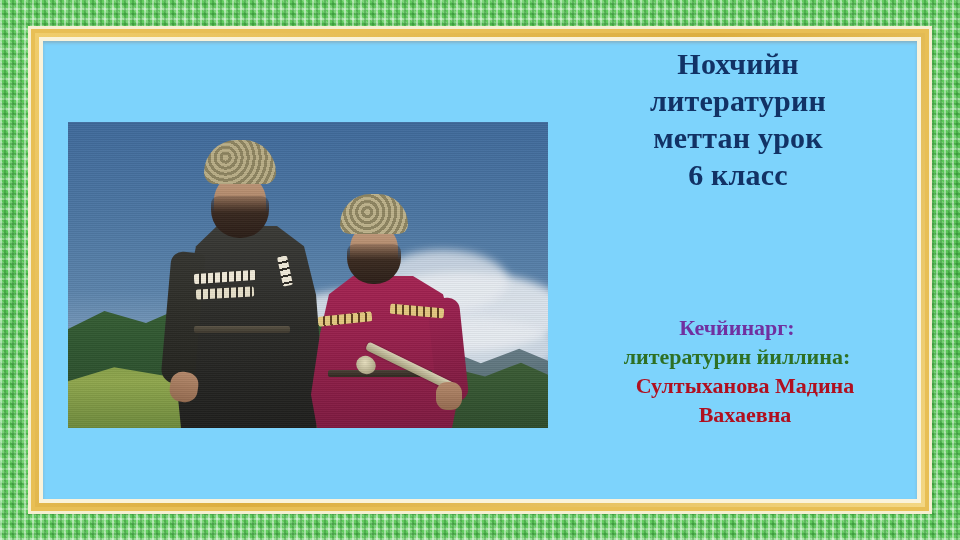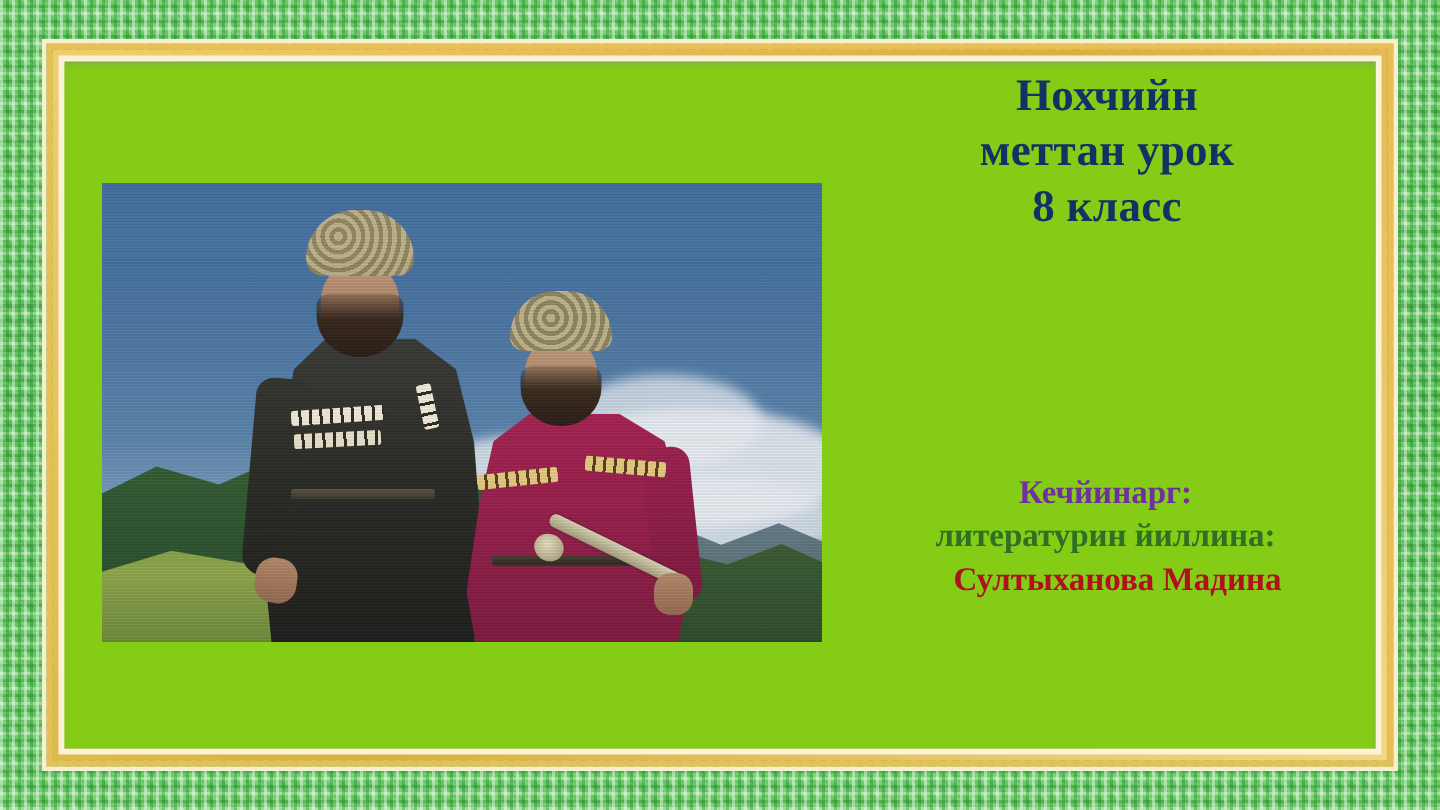--- a/index.html
+++ b/index.html
@@ -81,21 +81,21 @@
     inset: 4px;
     border: 4px solid #faf3da;
     box-sizing: border-box;
   }
 
   
   .canvas {
     position: absolute;
     left: 43px;  top: 41px;
     right: 43px; bottom: 41px;
-    background: #84cc16;
+    background: #7dd3fc;
     box-shadow: inset 0 2px 3px rgba(140,140,140,0.45);
     overflow: hidden;
   }
 
   
   .photo {
     position: absolute;
     left: 25px;
     top: 81px;
     width: 480px;
@@ -378,24 +378,26 @@
         <div class="m2-face"></div>
         <div class="m2-beard"></div>
         <div class="m2-hat"></div>
       </div>
 
       <div class="ph-grain"></div>
     </div>
 
     <div class="title-block">
       <div class="title-line">Нохчийн</div>
+      <div class="title-line">литературин</div>
       <div class="title-line">меттан урок</div>
-      <div class="title-line">8 класс</div>
+      <div class="title-line">6 класс</div>
     </div>
 
     <div class="subtitle-block">
       <div class="sub-line sub-purple">Кечйинарг:</div>
       <div class="sub-line sub-green">литературин йиллина:</div>
       <div class="sub-line sub-red">Султыханова Мадина</div>
+      <div class="sub-line sub-red">Вахаевна</div>
     </div>
 
   </div>
 </div>
 
 </body></html>

